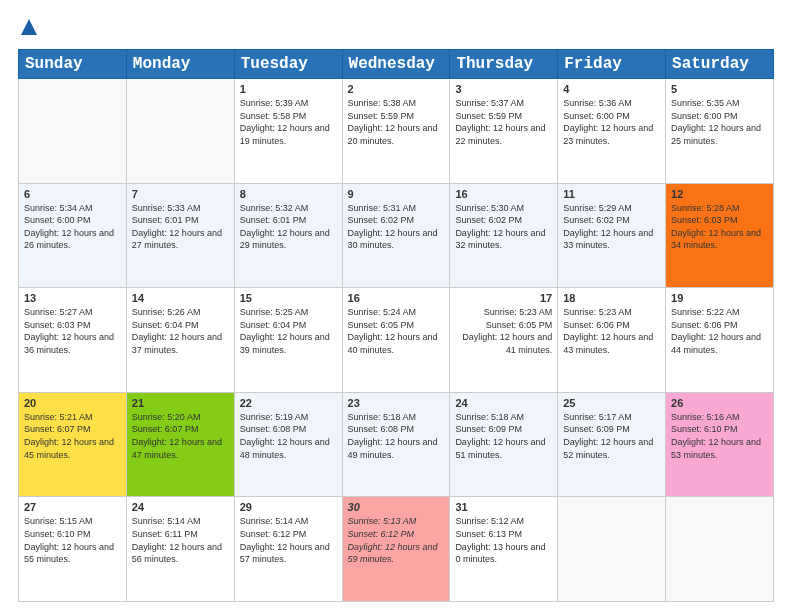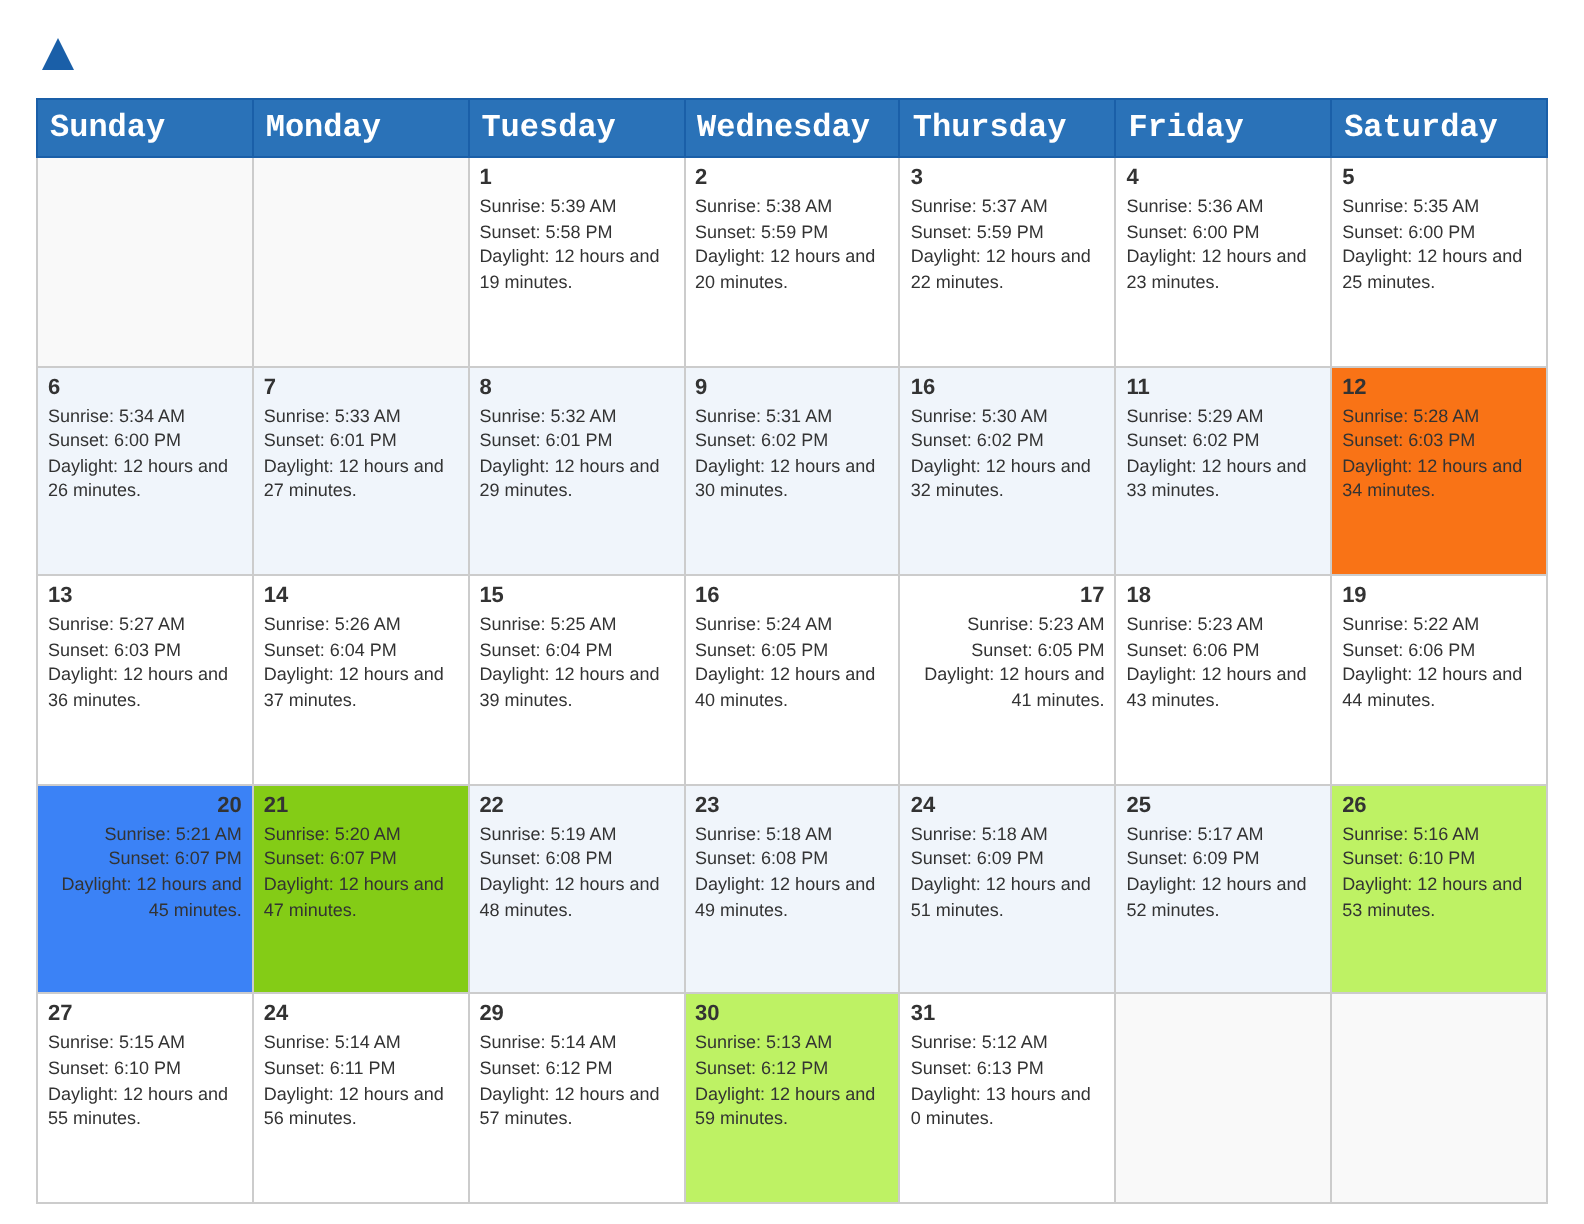--- a/index.html
+++ b/index.html
@@ -198,21 +198,21 @@
           <td style="background: rgb(255, 255, 255);">
             <div class="day-num">18</div>
             <div class="cell-info">Sunrise: 5:23 AM<br>Sunset: 6:06 PM<br>Daylight: 12 hours and 43 minutes.</div>
           </td>
           <td style="background: rgb(255, 255, 255);">
             <div class="day-num">19</div>
             <div class="cell-info">Sunrise: 5:22 AM<br>Sunset: 6:06 PM<br>Daylight: 12 hours and 44 minutes.</div>
           </td>
         </tr>
         <tr>
-          <td style="background: #3b82f6; text-align: right;">
+          <td style="background: #fde047;">
             <div class="day-num">20</div>
             <div class="cell-info">Sunrise: 5:21 AM<br>Sunset: 6:07 PM<br>Daylight: 12 hours and 45 minutes.</div>
           </td>
           <td style="background: #84cc16;">
             <div class="day-num">21</div>
             <div class="cell-info">Sunrise: 5:20 AM<br>Sunset: 6:07 PM<br>Daylight: 12 hours and 47 minutes.</div>
           </td>
           <td style="background: rgb(240, 245, 251);">
             <div class="day-num">22</div>
             <div class="cell-info">Sunrise: 5:19 AM<br>Sunset: 6:08 PM<br>Daylight: 12 hours and 48 minutes.</div>
@@ -222,39 +222,39 @@
             <div class="cell-info">Sunrise: 5:18 AM<br>Sunset: 6:08 PM<br>Daylight: 12 hours and 49 minutes.</div>
           </td>
           <td style="background: rgb(240, 245, 251);">
             <div class="day-num">24</div>
             <div class="cell-info">Sunrise: 5:18 AM<br>Sunset: 6:09 PM<br>Daylight: 12 hours and 51 minutes.</div>
           </td>
           <td style="background: rgb(240, 245, 251); margin-top: 27px;">
             <div class="day-num">25</div>
             <div class="cell-info">Sunrise: 5:17 AM<br>Sunset: 6:09 PM<br>Daylight: 12 hours and 52 minutes.</div>
           </td>
-          <td style="background: #bef264;">
+          <td style="background: #f9a8d4;">
             <div class="day-num">26</div>
             <div class="cell-info">Sunrise: 5:16 AM<br>Sunset: 6:10 PM<br>Daylight: 12 hours and 53 minutes.</div>
           </td>
         </tr>
         <tr>
           <td style="background: rgb(255, 255, 255);">
             <div class="day-num">27</div>
             <div class="cell-info">Sunrise: 5:15 AM<br>Sunset: 6:10 PM<br>Daylight: 12 hours and 55 minutes.</div>
           </td>
           <td style="background: rgb(255, 255, 255);">
             <div class="day-num">24</div>
             <div class="cell-info">Sunrise: 5:14 AM<br>Sunset: 6:11 PM<br>Daylight: 12 hours and 56 minutes.</div>
           </td>
           <td style="background: rgb(255, 255, 255);">
             <div class="day-num">29</div>
             <div class="cell-info">Sunrise: 5:14 AM<br>Sunset: 6:12 PM<br>Daylight: 12 hours and 57 minutes.</div>
           </td>
-          <td style="background: #bef264;">
+          <td style="background: #fca5a5; font-style: italic;">
             <div class="day-num">30</div>
             <div class="cell-info">Sunrise: 5:13 AM<br>Sunset: 6:12 PM<br>Daylight: 12 hours and 59 minutes.</div>
           </td>
           <td style="background: rgb(255, 255, 255);">
             <div class="day-num">31</div>
             <div class="cell-info">Sunrise: 5:12 AM<br>Sunset: 6:13 PM<br>Daylight: 13 hours and 0 minutes.</div>
           </td>
           <td class="empty" style="background: rgb(249, 249, 249);"></td>
           <td class="empty" style="background: rgb(249, 249, 249);"></td>
         </tr>

